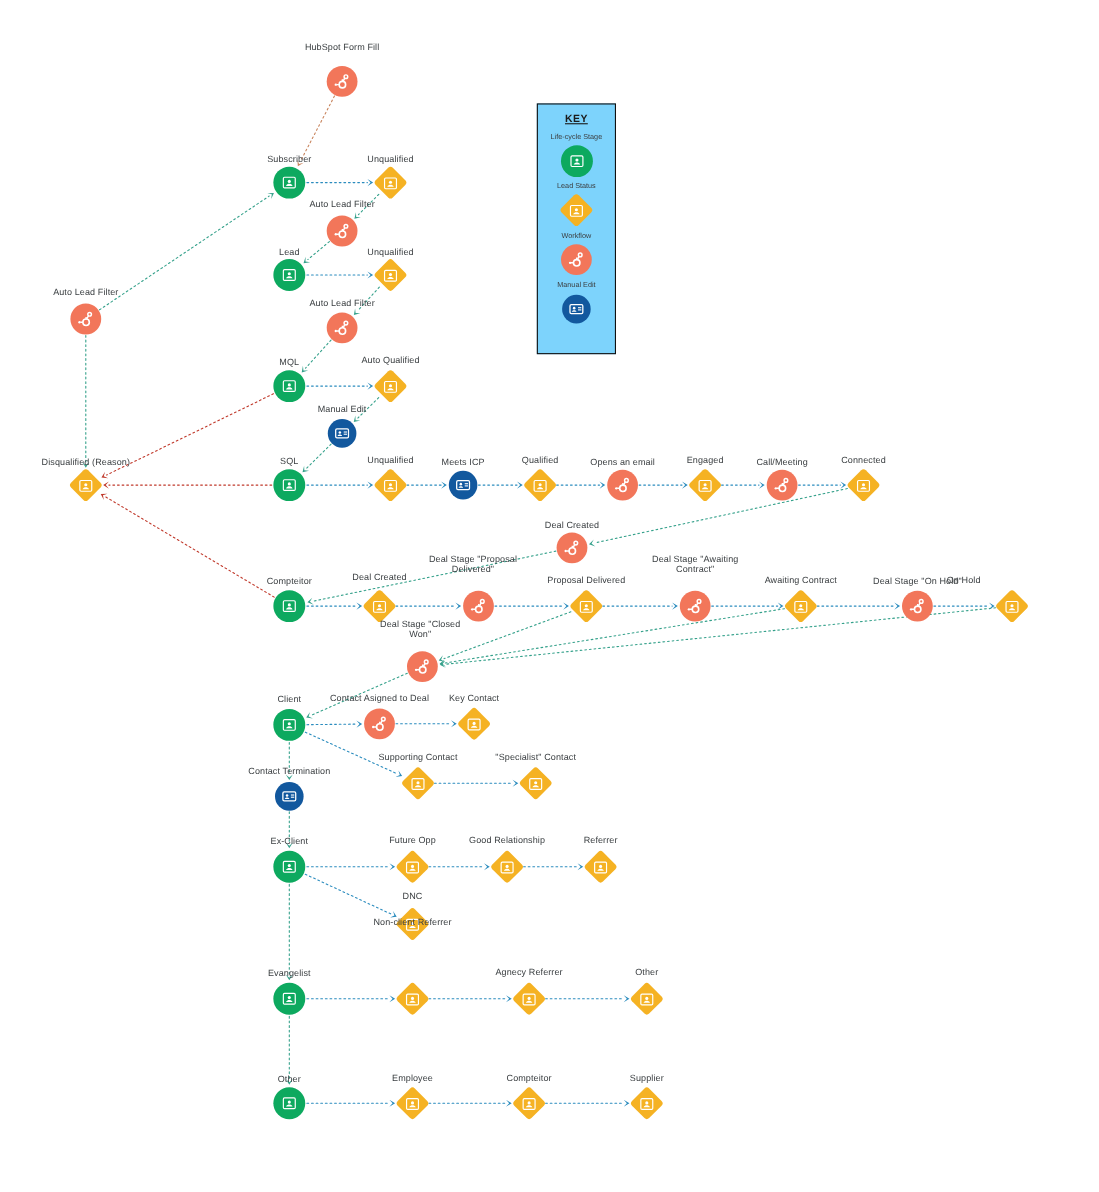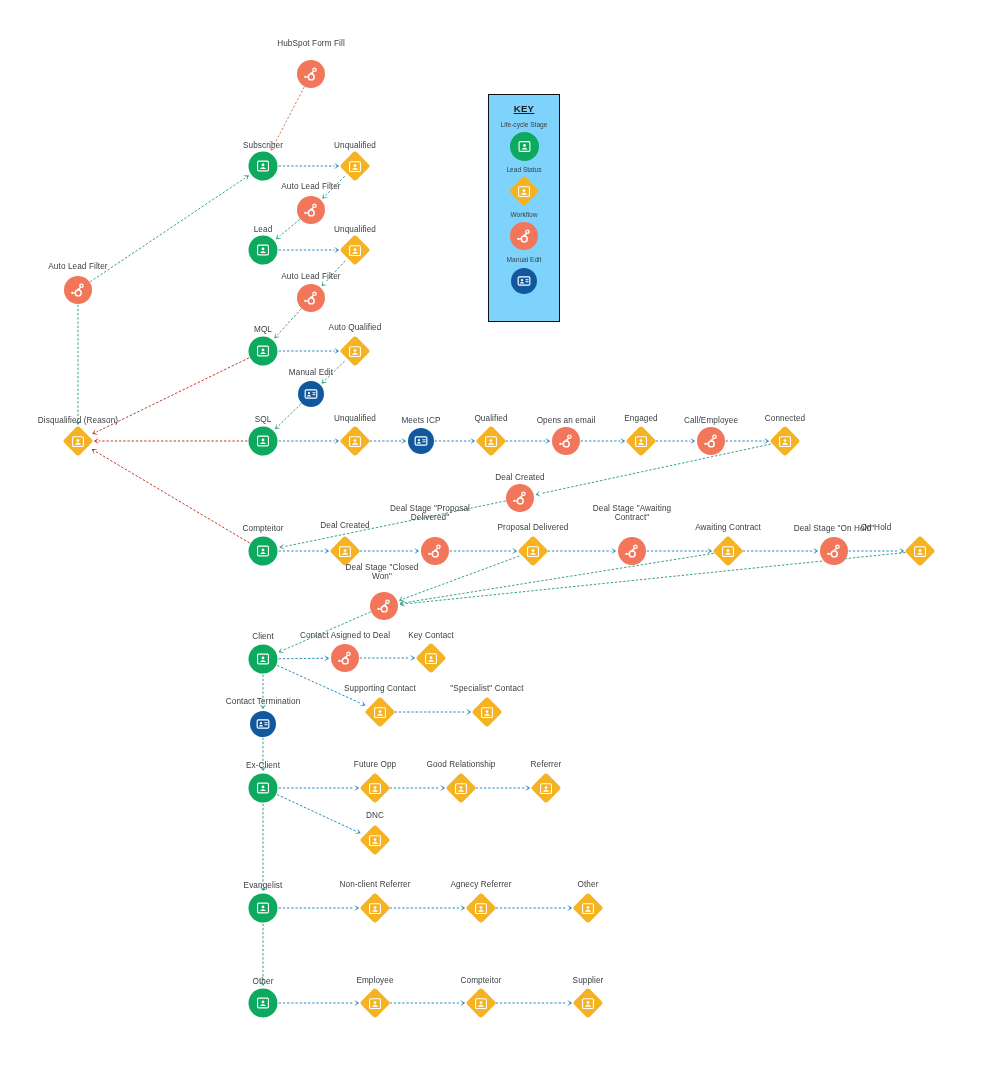--- a/index.html
+++ b/index.html
@@ -356,21 +356,21 @@
         <span class="glyph">
           <span class="inner">
             <svg class="ic" width="13" height="13" viewBox="0 0 24 24" aria-hidden="true">
               <rect x="2" y="3" width="20" height="18" rx="2" fill="none" stroke="#ffffff" stroke-width="2"></rect>
               <circle cx="12" cy="10" r="2.6" fill="#ffffff"></circle>
               <path d="M6.5 17.5c1.3-2.4 3.3-3.4 5.5-3.4s4.2 1 5.5 3.4z" fill="#ffffff"></path>
             </svg>
           </span>
         </span>
       </div>
-      <div class="lbl" style="left: 711px; top: 425px;">Call/Employee</div>
+      <div class="lbl" style="left: 711px; top: 425px;">Call/Meeting</div>
       <div class="node n-flow" style="left: 711px; top: 441px;">
         <span class="glyph">
           <svg class="ic" width="16" height="16" viewBox="0 0 24 24" aria-hidden="true">
             <circle cx="17.2" cy="5.6" r="2.5" fill="none" stroke="#ffffff" stroke-width="2"></circle>
             <circle cx="12.4" cy="16.4" r="4.4" fill="none" stroke="#ffffff" stroke-width="2.2"></circle>
             <path d="M15.6 7.6 13.3 12" stroke="#ffffff" stroke-width="2" fill="none"></path>
             <path d="M12.4 12V9.2" stroke="#ffffff" stroke-width="2" fill="none"></path>
             <path d="M8 16.4H4.6" stroke="#ffffff" stroke-width="2" fill="none"></path>
             <circle cx="3.4" cy="16.4" r="1.6" fill="#ffffff"></circle>
           </svg>
@@ -646,21 +646,21 @@
       <div class="lbl" style="left: 263px; top: 890px;">Evangelist</div>
       <div class="node n-stage" style="left: 263px; top: 908px;">
         <span class="glyph">
           <svg class="ic" width="13" height="13" viewBox="0 0 24 24" aria-hidden="true">
             <rect x="2" y="3" width="20" height="18" rx="2" fill="none" stroke="#ffffff" stroke-width="2"></rect>
             <circle cx="12" cy="10" r="2.6" fill="#ffffff"></circle>
             <path d="M6.5 17.5c1.3-2.4 3.3-3.4 5.5-3.4s4.2 1 5.5 3.4z" fill="#ffffff"></path>
           </svg>
         </span>
       </div>
-      <div class="lbl" style="left: 375px; top: 889px;">Non-client Referrer</div>
+      <div class="lbl" style="left: 375px; top: 843px;">Non-client Referrer</div>
       <div class="node n-status" style="left: 375px; top: 908px;">
         <span class="glyph">
           <span class="inner">
             <svg class="ic" width="13" height="13" viewBox="0 0 24 24" aria-hidden="true">
               <rect x="2" y="3" width="20" height="18" rx="2" fill="none" stroke="#ffffff" stroke-width="2"></rect>
               <circle cx="12" cy="10" r="2.6" fill="#ffffff"></circle>
               <path d="M6.5 17.5c1.3-2.4 3.3-3.4 5.5-3.4s4.2 1 5.5 3.4z" fill="#ffffff"></path>
             </svg>
           </span>
         </span>

